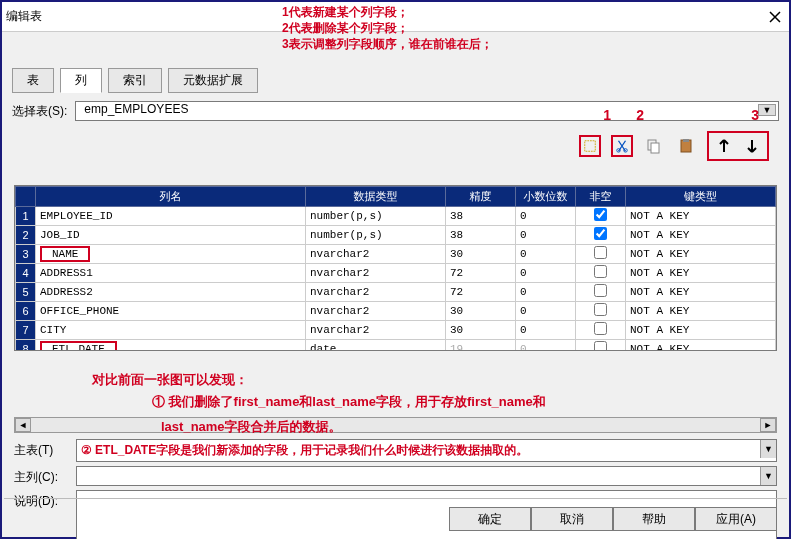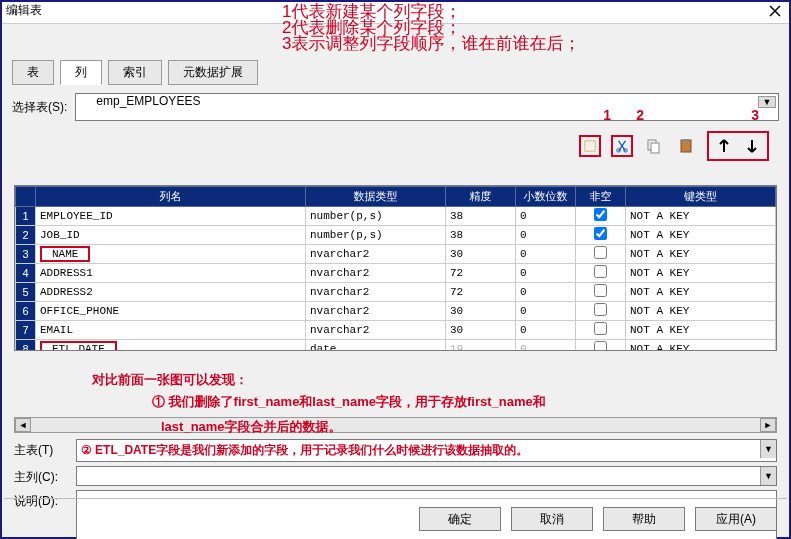--- a/index.html
+++ b/index.html
@@ -1,31 +1,31 @@
 <!DOCTYPE html>
 <html><head>
 <meta charset="utf-8">
 <style>
 * { box-sizing: border-box; margin: 0; padding: 0; }
 body { font-family: "Microsoft YaHei", SimSun, Arial, sans-serif; font-size: 12px; background: #fff; }
 .window { width: 791px; height: 539px; border: 2px solid #1a1a7a; position: relative; background: #f0f0f0; }
-.titlebar { background: #fff; height: 22px; display: flex; align-items: flex-start; padding: 0 4px; border-bottom: 1px solid #ccc; }
+.titlebar { background: #fff; height: 30px; display: flex; align-items: center; padding: 0 4px; border-bottom: 1px solid #ccc; }
 .titlebar-text { flex: 1; font-size: 12px; }
 .close-btn { width: 20px; height: 18px; display: flex; align-items: center; justify-content: center; cursor: pointer; }
 .close-btn svg { width: 12px; height: 12px; }
 
-.annotations-top { position: absolute; top: 2px; left: 280px; color: #d00020; font-weight: normal; font-size: 17px; line-height: 16px; z-index: 10; }
+.annotations-top { position: absolute; top: 2px; left: 280px; color: #d00020; font-weight: bold; font-size: 12px; line-height: 16px; z-index: 10; }
 
 .tabs-row { padding: 8px 10px 4px 10px; display: flex; gap: 6px; margin-top: 28px; }
 .tab { padding: 3px 14px; background: #e8e8e8; border: 1px solid #999; font-size: 12px; cursor: pointer; }
 .tab.active { background: #fff; border-bottom: 1px solid #fff; }
 
 .select-row { display: flex; align-items: center; padding: 4px 10px; gap: 8px; }
 .select-label { font-size: 12px; }
-.select-input { flex: 1; height: 28px; border: 1px solid #7a7a7a; background: #fff; padding: 0 20px; position: relative; }
+.select-input { flex: 1; height: 20px; border: 1px solid #7a7a7a; background: #fff; padding: 0 8px; position: relative; }
 .select-input::after { content: "▼"; position: absolute; right: 2px; top: 2px; width: 16px; text-align: center; font-size: 9px; background: #ddd; border: 1px solid #999; }
 
 .toolbar-row { display: flex; justify-content: flex-end; padding: 6px 20px 6px 10px; gap: 10px; align-items: center; position: relative; }
 .tool-btn { width: 22px; height: 22px; display: flex; align-items: center; justify-content: center; cursor: pointer; }
 .tool-btn svg { width: 16px; height: 16px; }
 .marker { position: absolute; color: #d00020; font-weight: bold; font-size: 14px; top: -18px; }
 .red-box { border: 2px solid #d00020; padding: 2px; }
 
 .table-wrap { margin: 18px 12px; border: 1px solid #7a7a7a; background: #fff; height: 166px; overflow: hidden; position: relative; }
 table { border-collapse: collapse; width: 100%; font-size: 11px; }
@@ -43,21 +43,21 @@
 .hscroll-track { flex: 1; }
 
 .form-rows { padding: 0 12px; }
 .form-row { display: flex; align-items: flex-start; margin-bottom: 4px; gap: 6px; }
 .form-label { width: 56px; padding-top: 3px; font-size: 12px; }
 .form-field { flex: 1; min-height: 20px; border: 1px solid #7a7a7a; background: #fff; position: relative; padding: 2px 4px; }
 .form-field.tall { height: 52px; }
 .form-field .dd { position: absolute; right: 0; top: 0; width: 16px; height: 18px; background: #ddd; border-left: 1px solid #999; text-align: center; font-size: 9px; line-height: 18px; }
 .red-annot-inline { color: #d00020; font-weight: bold; font-size: 12px; }
 
-.btn-row { position: absolute; bottom: 6px; right: 12px; display: flex; gap: 10px; }
+.btn-row { position: absolute; bottom: 6px; right: 12px; display: flex; }
 .dlg-btn { width: 82px; height: 24px; background: #e8e8e8; border: 1px solid #7a7a7a; cursor: pointer; font-size: 12px; }
 .dlg-sep { position: absolute; bottom: 38px; left: 2px; right: 2px; height: 1px; background: #bbb; }
 </style>
 </head>
 <body>
 
 <div class="window">
 
   <div class="titlebar">
     <span class="titlebar-text">编辑表</span>
@@ -194,21 +194,21 @@
             <td class="rownum">6</td>
             <td>OFFICE_PHONE</td>
             <td>nvarchar2</td>
             <td class="">30</td>
             <td class="">0</td>
             <td class="chk"><input type="checkbox" style=""></td>
             <td>NOT A KEY</td>
           </tr>
           <tr>
             <td class="rownum">7</td>
-            <td>EMAIL</td>
+            <td>CITY</td>
             <td>nvarchar2</td>
             <td class="">30</td>
             <td class="">0</td>
             <td class="chk"><input type="checkbox" style=""></td>
             <td>NOT A KEY</td>
           </tr>
           <tr>
             <td class="rownum">8</td>
             <td><span class="red-cell-box">ETL_DATE</span></td>
             <td>date</td>

